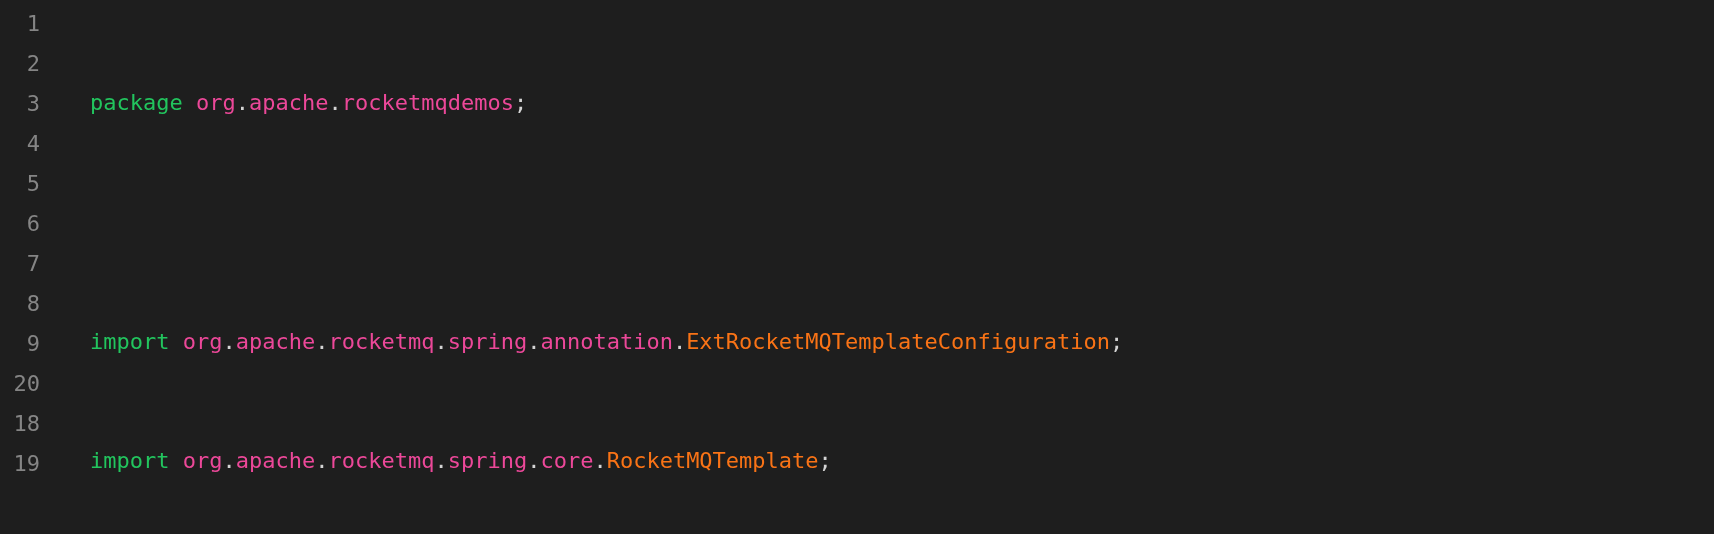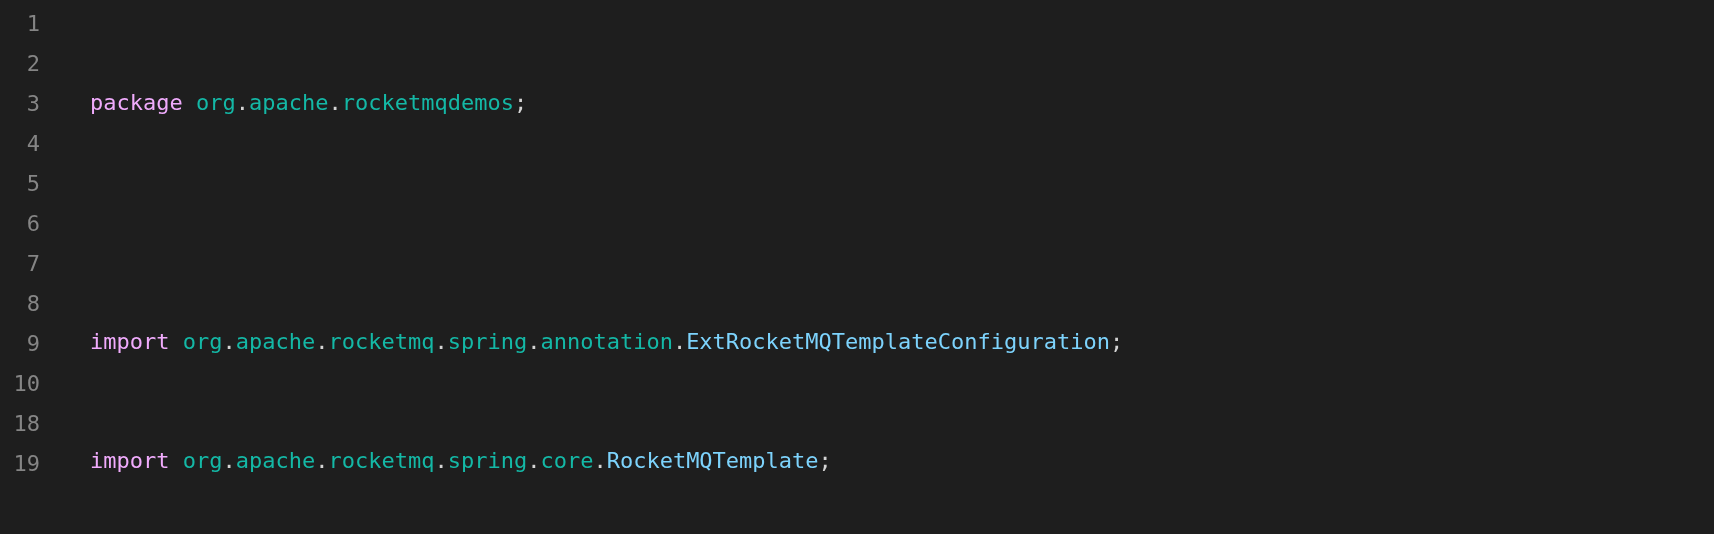--- a/index.html
+++ b/index.html
@@ -33,40 +33,40 @@
     padding: 4px 0 4px 30px;
     color: #d4d4d4;
     white-space: pre;
     position: relative;
   }
   .code .line {
     display: block;
     height: 40px;
     line-height: 40px;
   }
-  .kw { color: #f0abfc; }
-  .pkg { color: #14b8a6; }
-  .cls { color: #7dd3fc; }
+  .kw { color: #22c55e; }
+  .pkg { color: #ec4899; }
+  .cls { color: #f97316; }
   .punct { color: #d4d4d4; }
 </style>
 </head>
 <body>
 
 <div class="editor">
   <div class="gutter">
     <span class="ln">1</span>
     <span class="ln">2</span>
     <span class="ln">3</span>
     <span class="ln">4</span>
     <span class="ln">5</span>
     <span class="ln">6</span>
     <span class="ln">7</span>
     <span class="ln">8</span>
     <span class="ln">9</span>
-    <span class="ln">10</span>
+    <span class="ln">20</span>
     <span class="ln">18</span>
     <span class="ln">19</span>
   </div>
   <div class="code">
     <span class="line"><span class="kw">package</span><span> </span><span class="pkg">org</span><span class="punct">.</span><span class="pkg">apache</span><span class="punct">.</span><span class="pkg">rocketmqdemos</span><span class="punct">;</span></span>
     <span class="line"></span>
     <span class="line"><span class="kw">import</span><span> </span><span class="pkg">org</span><span class="punct">.</span><span class="pkg">apache</span><span class="punct">.</span><span class="pkg">rocketmq</span><span class="punct">.</span><span class="pkg">spring</span><span class="punct">.</span><span class="pkg">annotation</span><span class="punct">.</span><span class="cls">ExtRocketMQTemplateConfiguration</span><span class="punct">;</span></span>
     <span class="line"><span class="kw">import</span><span> </span><span class="pkg">org</span><span class="punct">.</span><span class="pkg">apache</span><span class="punct">.</span><span class="pkg">rocketmq</span><span class="punct">.</span><span class="pkg">spring</span><span class="punct">.</span><span class="pkg">core</span><span class="punct">.</span><span class="cls">RocketMQTemplate</span><span class="punct">;</span></span>
     
     

